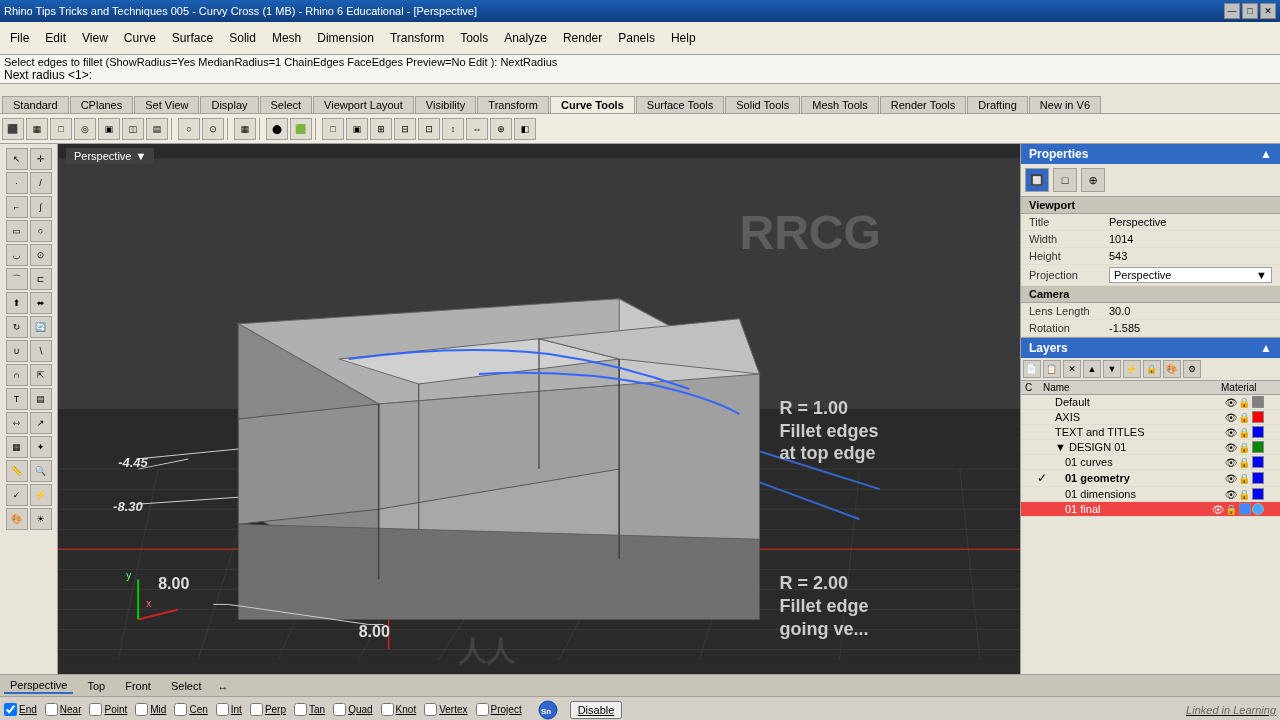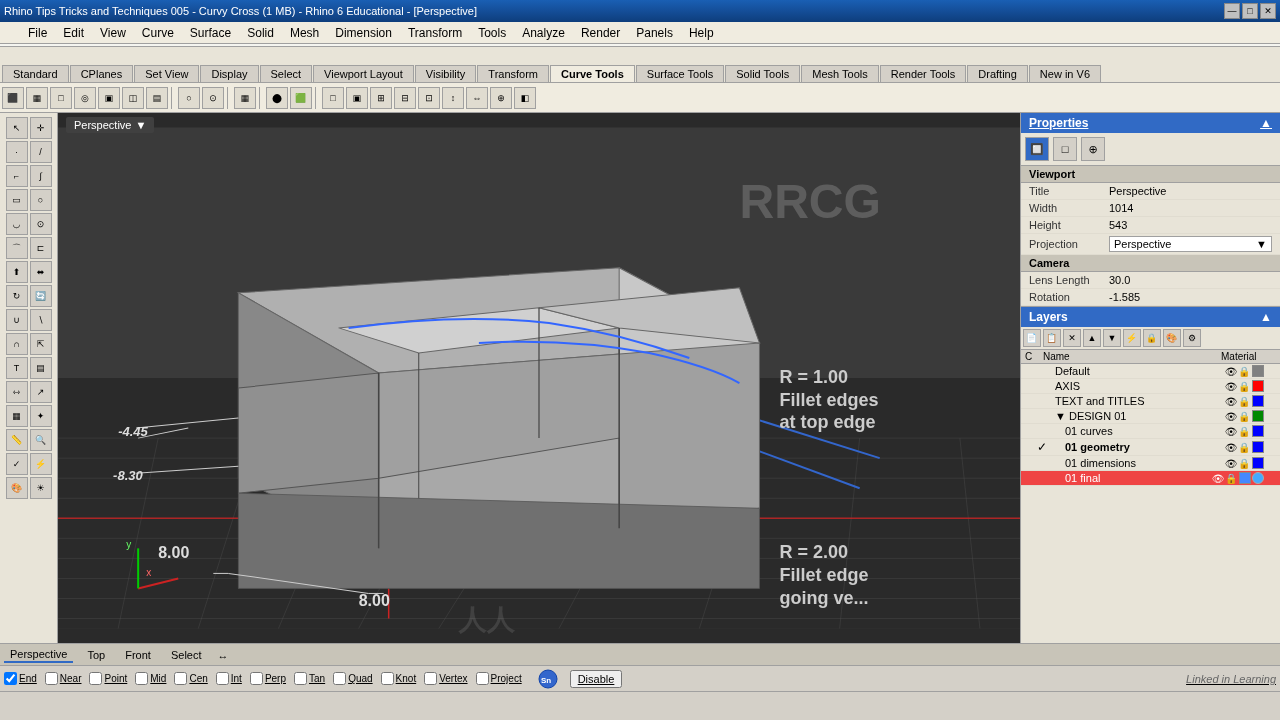--- a/index.html
+++ b/index.html
@@ -31,25 +31,25 @@
     .title-btn {
       width: 16px; height: 16px;
       background: #c0c0c0;
       border: 1px solid #888;
       display: flex; align-items: center; justify-content: center;
       font-size: 9px; cursor: pointer; color: #000;
     }
 
     
     #menu-bar {
-      height: 22px;
+      height: 33px;
       background: #f0ece0;
       display: flex;
       align-items: center;
-      padding: 0 20px;
+      padding: 0 2px;
       border-bottom: 1px solid #a0a0a0;
     }
     .menu-item {
       padding: 2px 8px;
       cursor: pointer;
       font-size: 12px;
     }
 
     
     #command-area {
@@ -70,21 +70,21 @@
     #command-input {
       flex: 1;
       border: none;
       background: transparent;
       font-size: 11px;
       outline: none;
     }
 
     
     #toolbar-tabs {
-      height: 36px;
+      height: 30px;
       background: #e8e4d8;
       display: flex;
       align-items: flex-end;
       padding: 0 2px;
       border-bottom: 1px solid #a0a0a0;
       gap: 1px;
     }
     .toolbar-tab {
       padding: 2px 10px;
       background: #d4d0c8;
@@ -199,21 +199,20 @@
     }
     #properties-header {
       background: #316ac5;
       color: #fff;
       padding: 3px 8px;
       font-size: 12px;
       font-weight: bold;
       display: flex;
       align-items: center;
       justify-content: space-between;
-      text-decoration: underline;
     }
     .prop-icons {
       display: flex;
       gap: 4px;
       padding: 4px;
       border-bottom: 1px solid #a0a0a0;
     }
     .prop-icon {
       width: 24px; height: 24px;
       background: #d4d0c8;
@@ -399,20 +398,27 @@
   <span class="menu-item">Dimension</span>
   <span class="menu-item">Transform</span>
   <span class="menu-item">Tools</span>
   <span class="menu-item">Analyze</span>
   <span class="menu-item">Render</span>
   <span class="menu-item">Panels</span>
   <span class="menu-item">Help</span>
 </div>
 
 <div id="command-area">
+  <div id="command-line2">
+    <span>Select edges to fillet (ShowRadius=Yes  MedianRadius=1  ChainEdges  FaceEdges  Preview=No  Edit ): NextRadius</span>
+  </div>
+  <div style="display:flex; align-items:center;">
+    <span>Next radius &lt;1&gt;:</span>
+    <input id="command-input" type="text" style="">
+  </div>
 </div>
 
 <div id="toolbar-tabs">
   <div class="toolbar-tab">Standard</div>
   <div class="toolbar-tab">CPlanes</div>
   <div class="toolbar-tab">Set View</div>
   <div class="toolbar-tab">Display</div>
   <div class="toolbar-tab">Select</div>
   <div class="toolbar-tab">Viewport Layout</div>
   <div class="toolbar-tab">Visibility</div>

